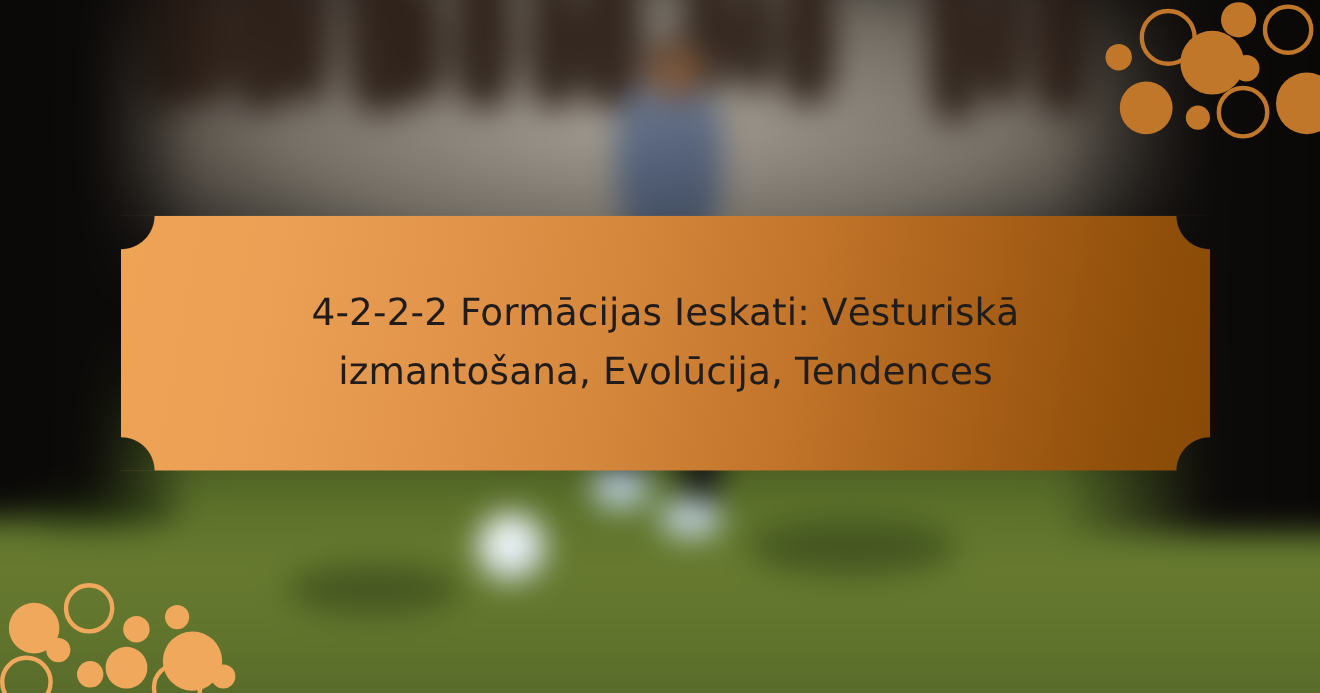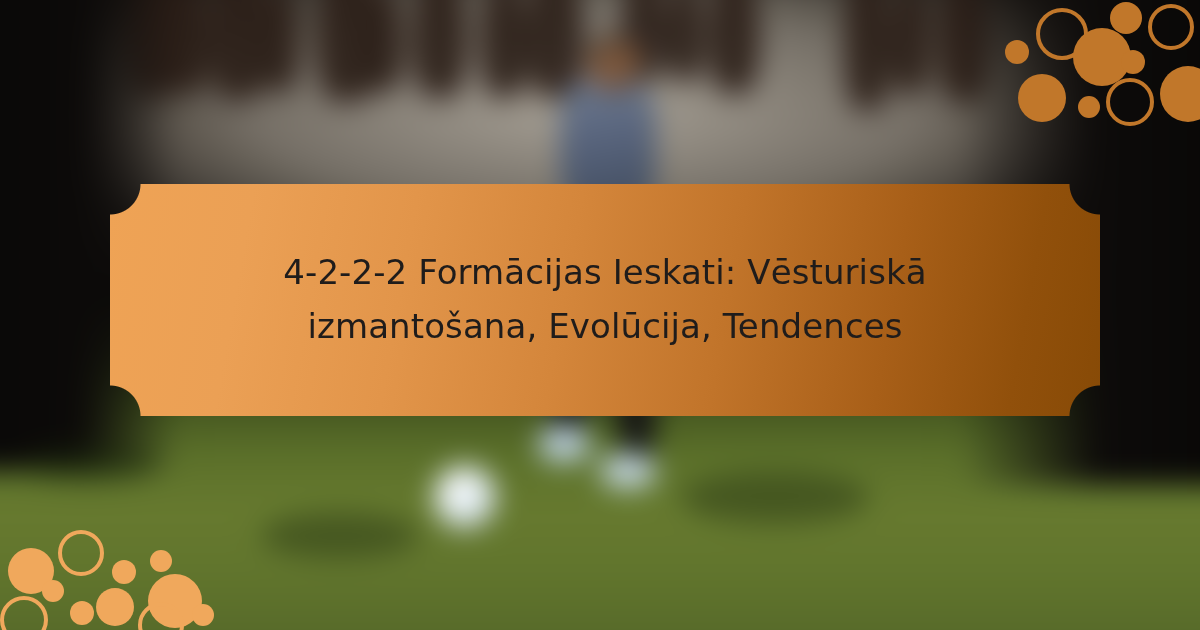--- a/index.html
+++ b/index.html
@@ -131,21 +131,21 @@
   }
   .dot.fill-dark  { background: #c1772a; }
   .dot.ring-dark  { border: 4px solid #c1772a; box-sizing: border-box; }
   .dot.fill-light { background: #f0a85c; }
   .dot.ring-light { border: 4px solid #f0a85c; box-sizing: border-box; }
 
   
   #banner {
     position: absolute;
     left: 110px;
-    top: 184px;
+    top: 196px;
     width: 990px;
     height: 232px;
     background: linear-gradient(100deg,
       #efa355 0%,
       #eba055 14%,
       #e2954a 30%,
       #d4863b 46%,
       #c1742a 62%,
       #a85f18 78%,
       #91500b 91%,

